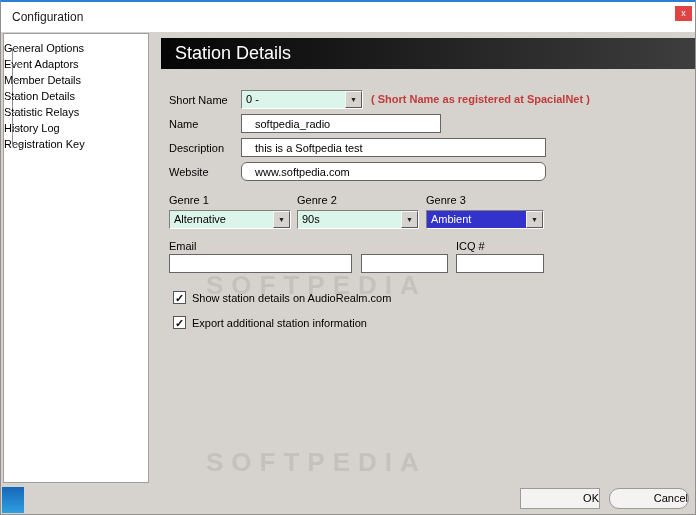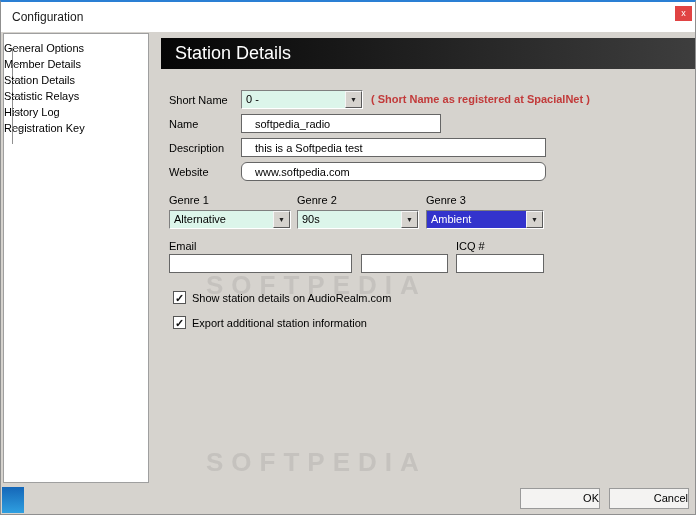--- a/index.html
+++ b/index.html
@@ -60,20 +60,21 @@
 <div class="window">
 
   <div class="titlebar">
     <span class="title-text">Configuration</span>
     <span class="close-btn"><span>x</span></span>
   </div>
 
   <div class="sidebar">
     <ul class="tree">
       <li>General Options</li>
+      <li>Event Adaptors</li>
       <li>Member Details</li>
       <li>Station Details</li>
       <li>Statistic Relays</li>
       <li>History Log</li>
       <li>Registration Key</li>
     </ul>
   </div>
 
   <div class="main">
 
@@ -126,19 +127,19 @@
     <div class="checkrow" style="left:24px; top:258px;">
       <span class="box">✓</span>
       <span>Show station details on AudioRealm.com</span>
     </div>
     <div class="checkrow" style="left:24px; top:283px;">
       <span class="box">✓</span>
       <span>Export additional station information</span>
     </div>
 
     <div class="btn" style="left:371px; top:455px;">OK</div>
-    <div class="btn" style="left:460px; top:455px;">Cancel</div>
+    <div class="btn" style="left:460px; top:455px;border-radius:10px;">Cancel</div>
 
   </div>
 
   <div class="corner-accent"></div>
 
 </div>
 
 </body></html>

